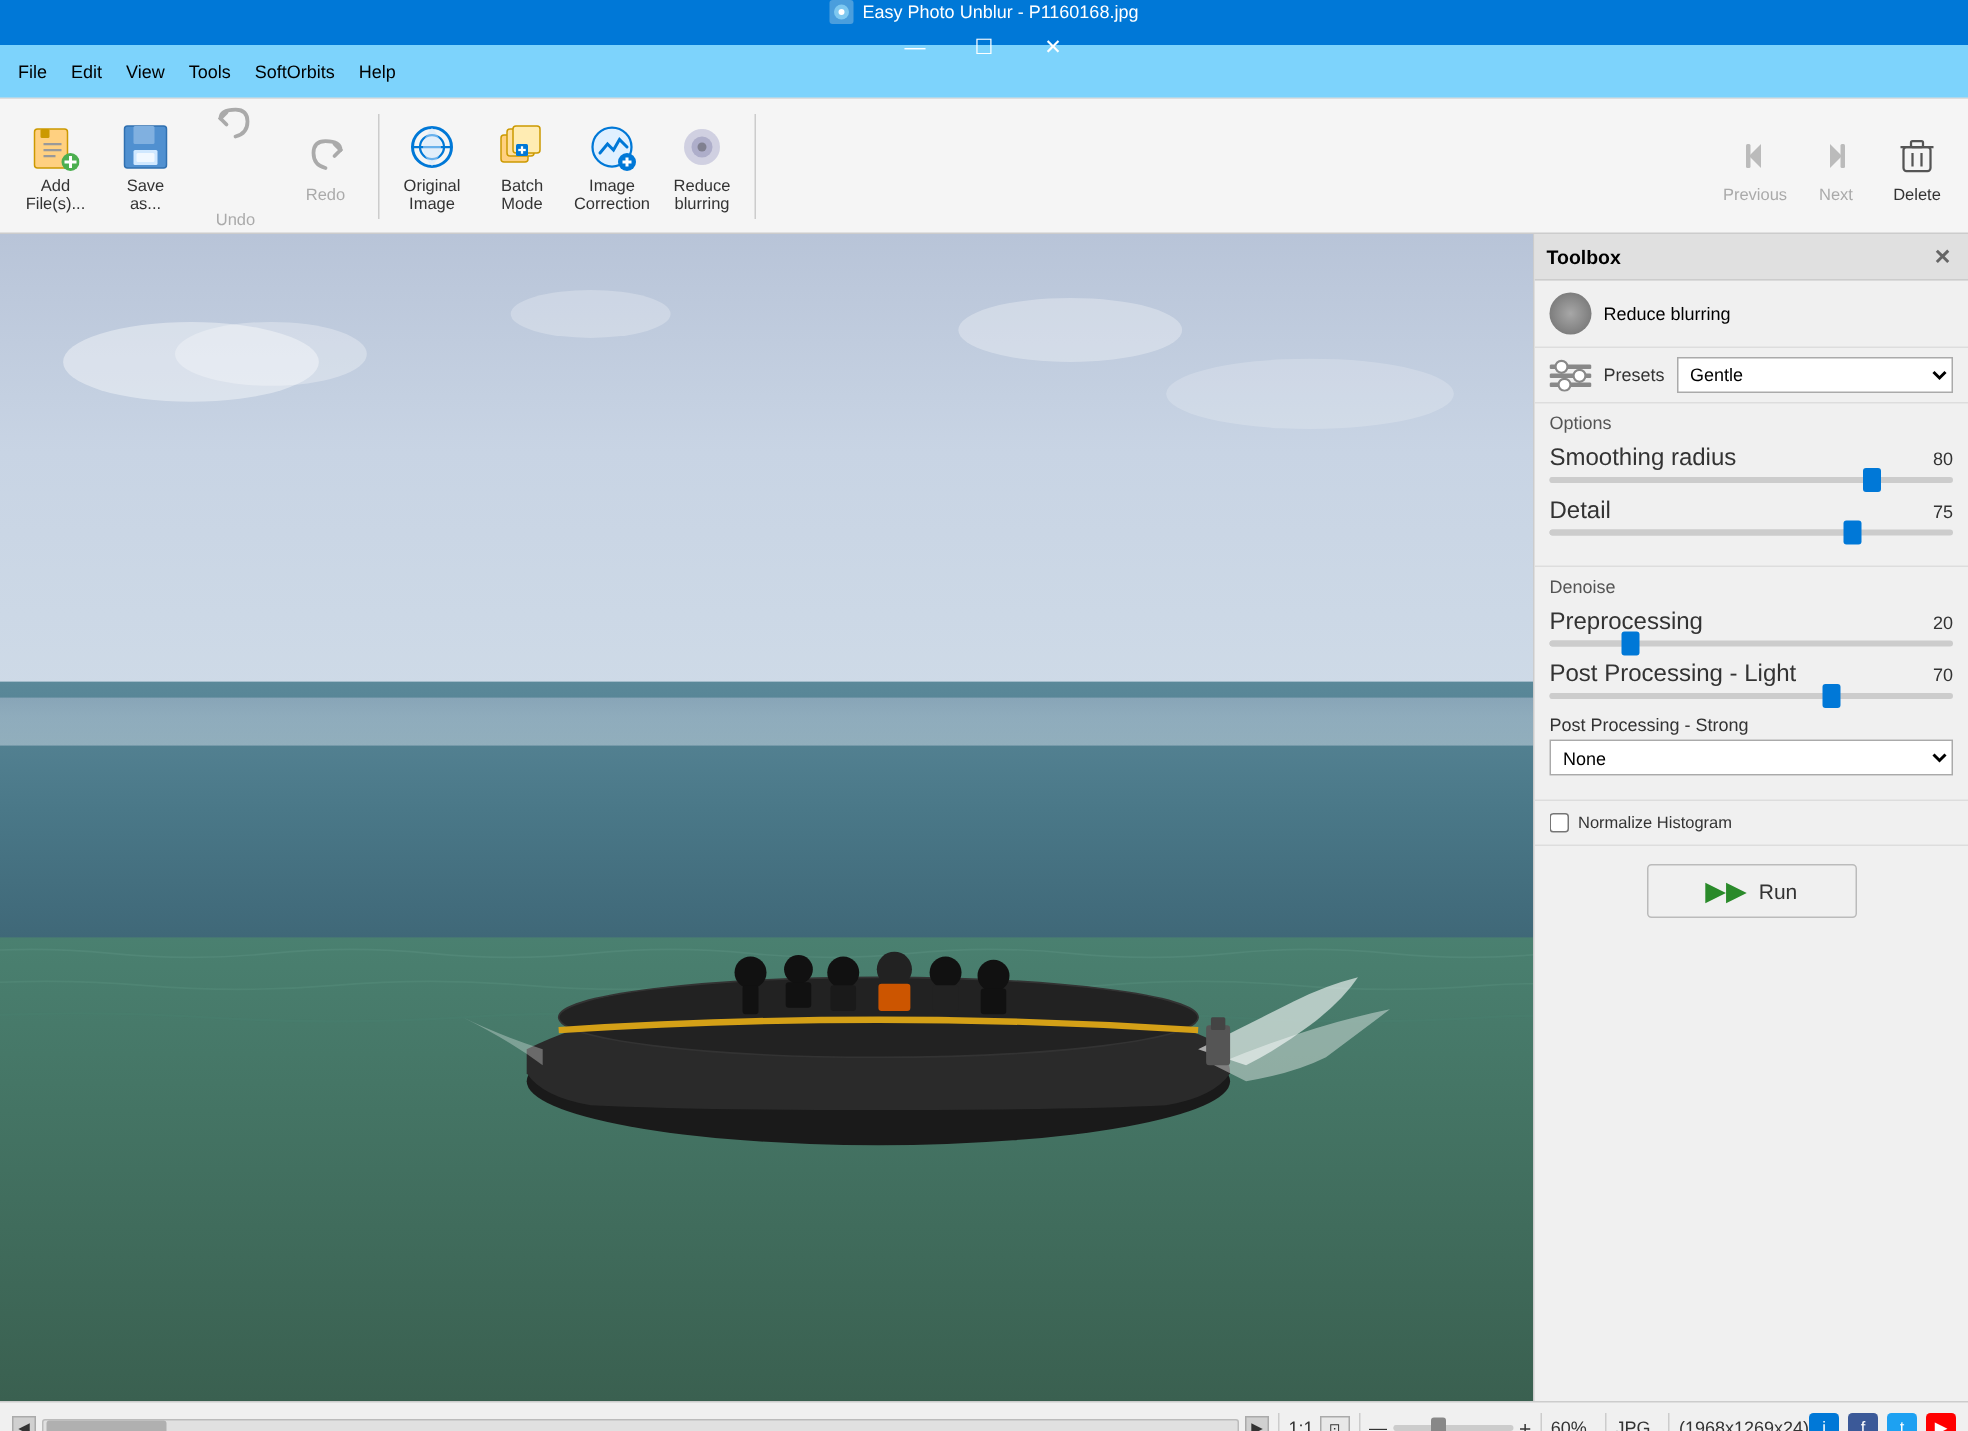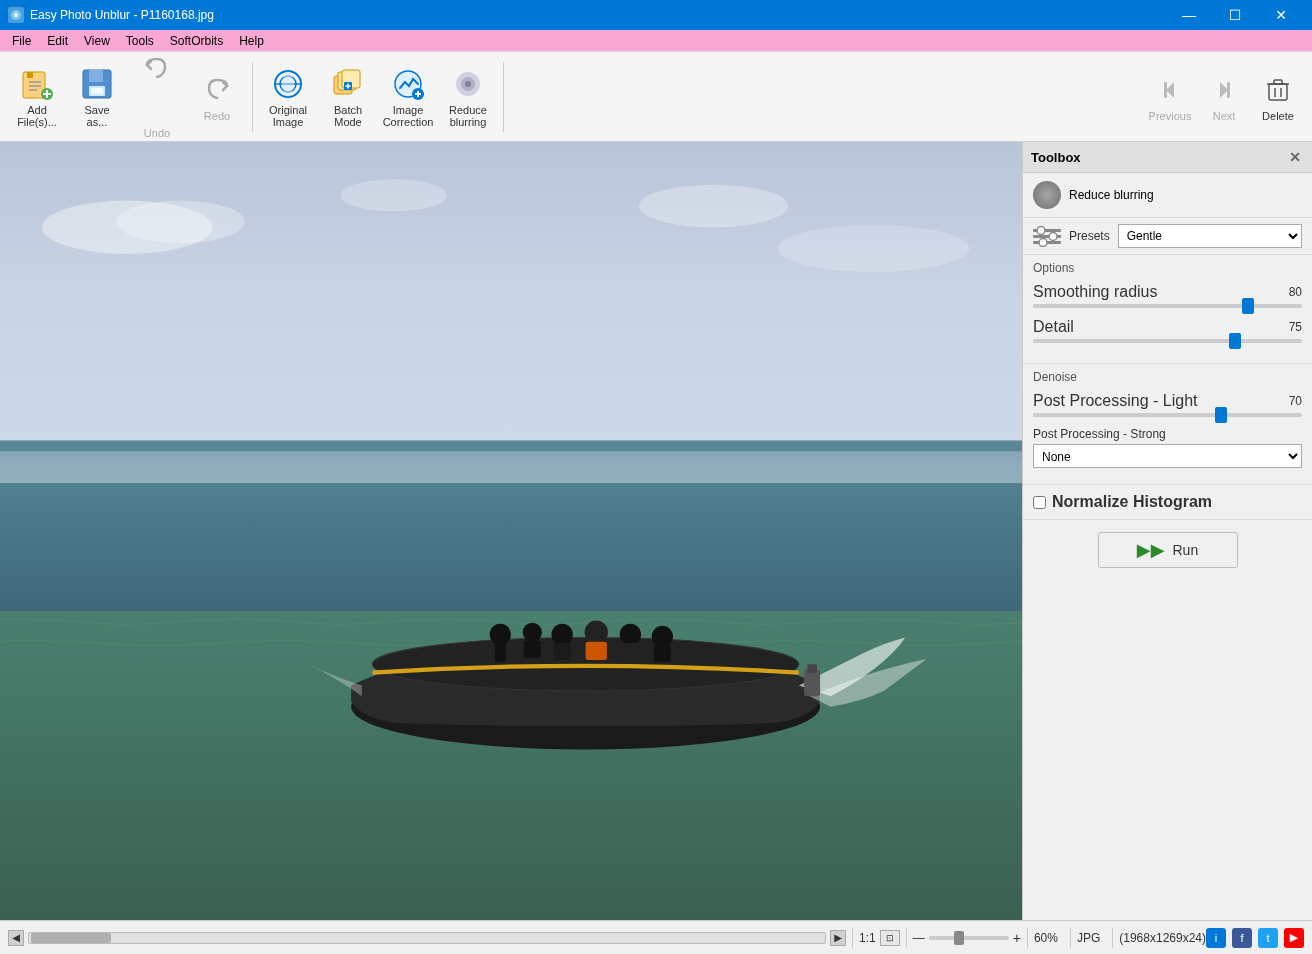--- a/index.html
+++ b/index.html
@@ -7,34 +7,35 @@
 
     
     .title-bar {
       background: #0078d7;
       color: white;
       height: 30px;
       display: flex;
       align-items: center;
       padding: 0 8px;
       justify-content: space-between;
+      flex-direction: column;
     }
     .title-bar-left { display: flex; align-items: center; gap: 6px; font-size: 12px; }
     .title-bar-icon { width: 16px; height: 16px; background: #4a9edd; border-radius: 2px; display: flex; align-items: center; justify-content: center; }
     .title-bar-controls { display: flex; gap: 0; }
     .title-bar-btn {
       width: 46px; height: 30px; background: transparent; border: none; color: white;
       cursor: pointer; font-size: 14px; display: flex; align-items: center; justify-content: center;
     }
 
     
     .menu-bar {
-      background: #f9a8d4;
+      background: #7dd3fc;
       border-bottom: 1px solid #ddd;
-      height: 22px;
+      height: 36px;
       display: flex;
       align-items: center;
       padding: 0 4px;
       text-align: center;
     }
     .menu-item {
       padding: 2px 8px;
       cursor: pointer;
       font-size: 12px;
       color: #000;
@@ -269,21 +270,21 @@
       padding: 4px 4px;
       cursor: pointer;
     }
     .checkbox-row {
       display: flex;
       align-items: center;
       gap: 6px;
       padding: 8px 10px;
       border-bottom: 1px solid #ddd;
     }
-    .checkbox-label { font-size: 16px; color: #333; font-weight: bold; }
+    .checkbox-label { font-size: 11px; color: #333; }
     .run-section {
       padding: 12px 10px;
       display: flex;
       justify-content: center;
     }
     .run-btn {
       background: #f0f0f0;
       border: 1px solid #bbb;
       border-radius: 3px;
       width: 140px;
@@ -647,20 +648,30 @@
         <div class="slider-track">
           <div class="slider-fill" style="width:75%"></div>
           <div class="slider-thumb" style="left:75%"></div>
         </div>
       </div>
     </div>
 
     <div class="denoise-section">
       <div class="denoise-title">Denoise</div>
 
+      <div class="slider-row">
+        <div class="slider-label-row">
+          <span class="slider-label">Preprocessing</span>
+          <span class="slider-value">20</span>
+        </div>
+        <div class="slider-track">
+          <div class="slider-fill" style="width:20%"></div>
+          <div class="slider-thumb" style="left:20%"></div>
+        </div>
+      </div>
 
       <div class="slider-row">
         <div class="slider-label-row">
           <span class="slider-label">Post Processing - Light</span>
           <span class="slider-value">70</span>
         </div>
         <div class="slider-track">
           <div class="slider-fill" style="width:70%"></div>
           <div class="slider-thumb" style="left:70%"></div>
         </div>

